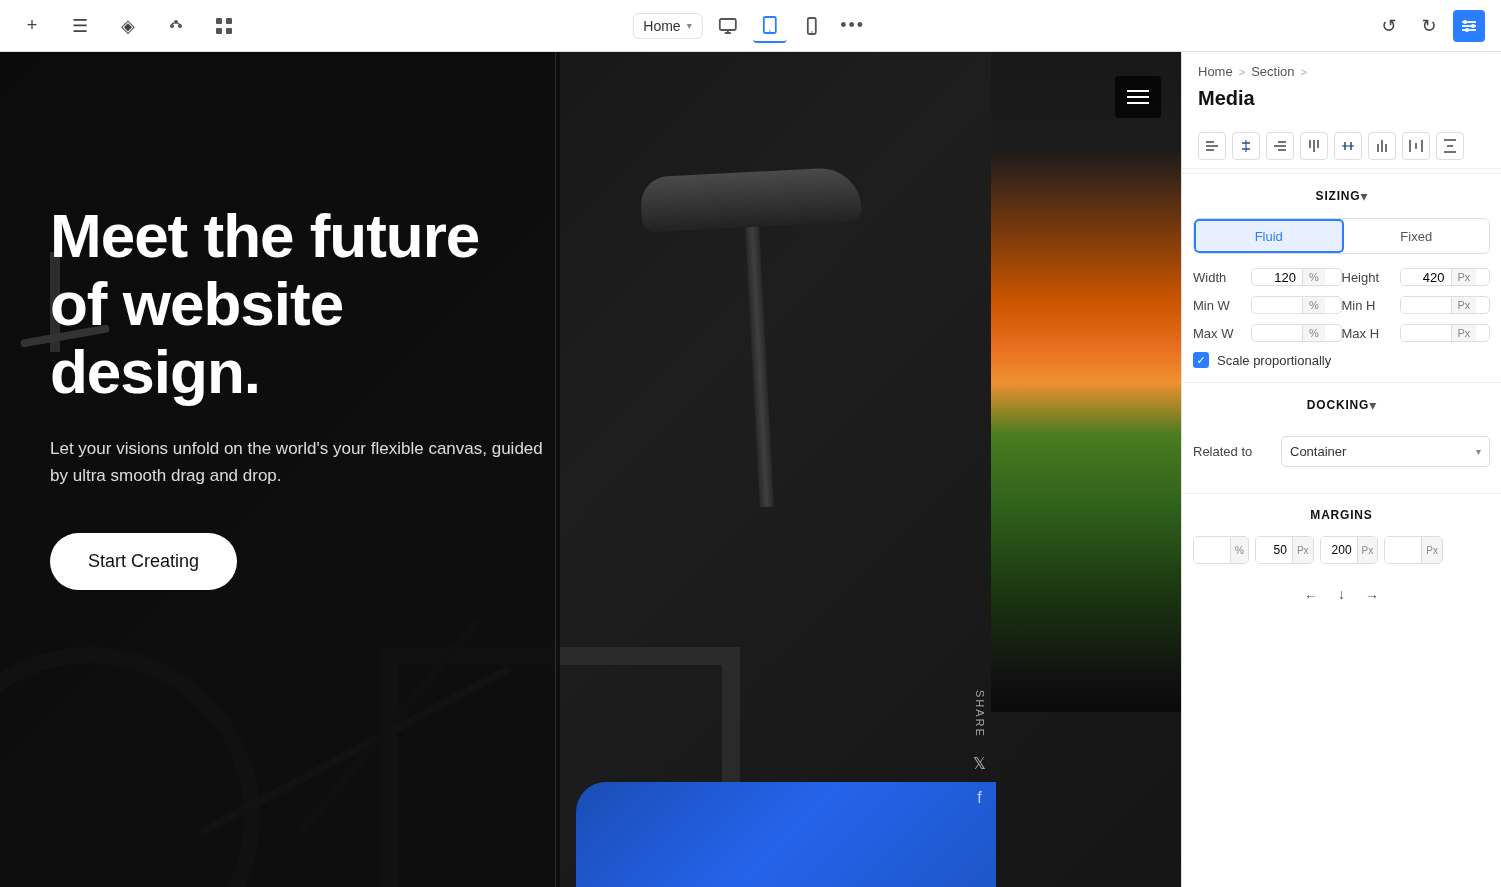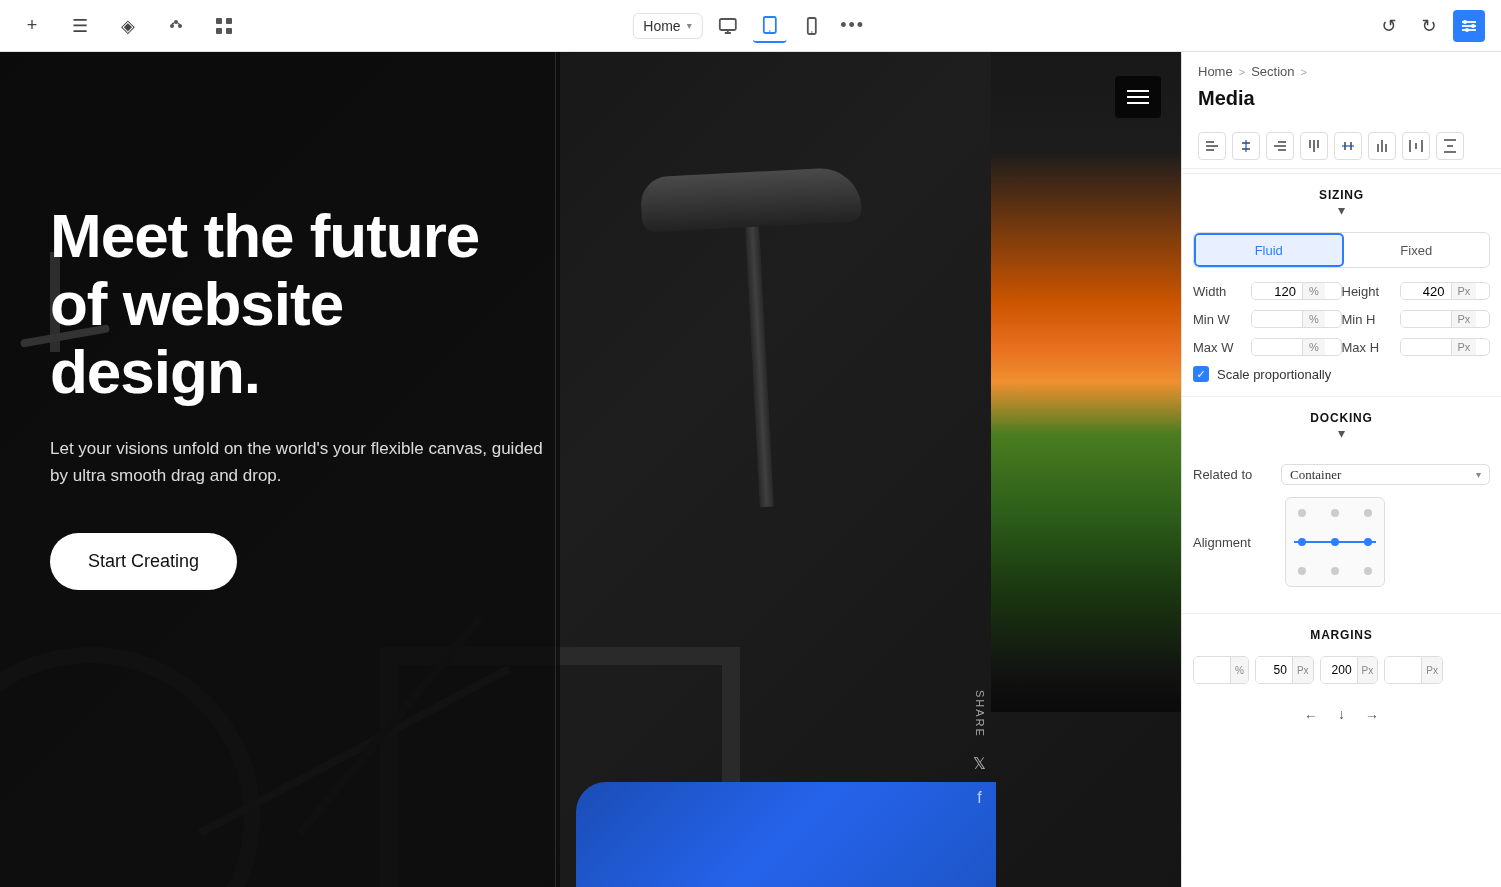--- a/index.html
+++ b/index.html
@@ -173,23 +173,22 @@
       border: 1px solid #ddd; border-radius: 4px;
       cursor: pointer; font-size: 13px; color: #444;
       background: #fff;
     }
 
     
     .section-header {
       padding: 14px 20px;
       display: flex;
       align-items: center;
-      justify-content: space-between;
+      justify-content: center;
       cursor: pointer;
-      flex-direction: column;
     }
     .section-header-title {
       font-size: 12px;
       font-weight: 700;
       letter-spacing: 0.8px;
       color: #111;
       text-transform: uppercase;
     }
     .section-chevron { font-size: 14px; color: #555; }
 
@@ -283,27 +282,26 @@
 
     
     .related-to-row {
       display: flex; align-items: center;
       margin-bottom: 12px;
       gap: 8px;
       margin-top: 9px;
     }
     .related-label { font-size: 13px; color: #444; width: 80px; flex-shrink: 0; }
     .dropdown-select {
-      flex: 1; height: 21px;
+      flex: 1; height: 31px;
       border: 1px solid #ddd; border-radius: 5px;
       background: #fff; font-size: 13px; color: #333;
       padding: 0 8px;
       display: flex; align-items: center; justify-content: space-between;
       cursor: pointer;
-      font-family: Liberation Serif, serif;
     }
     .dropdown-select .arrow { font-size: 10px; color: #888; }
 
     
     .alignment-area {
       display: flex; align-items: center; gap: 12px;
       margin-bottom: 12px;
     }
     .alignment-label { font-size: 13px; color: #444; width: 80px; flex-shrink: 0; }
     .align-grid {
@@ -649,35 +647,20 @@
     <div class="section-content">
 
       <div class="related-to-row">
         <span class="related-label">Related to</span>
         <div class="dropdown-select">
           <span>Container</span>
           <span class="arrow">▾</span>
         </div>
       </div>
 
-      <div class="alignment-area">
-        <span class="alignment-label">Alignment</span>
-        <div class="align-grid">
-          <div class="align-dot"></div>
-          <div class="align-dot"></div>
-          <div class="align-dot"></div>
-          <div class="align-dot active"></div>
-          <div class="align-dot active"></div>
-          <div class="align-dot active"></div>
-          <div class="align-dot"></div>
-          <div class="align-dot"></div>
-          <div class="align-dot"></div>
-          <div class="align-grid-line"></div>
-        </div>
-      </div>
 
     </div>
 
     <div class="separator"></div>
 
     <div class="section-header">
       <span class="section-header-title">Margins</span>
     </div>
 
     <div class="section-content">

